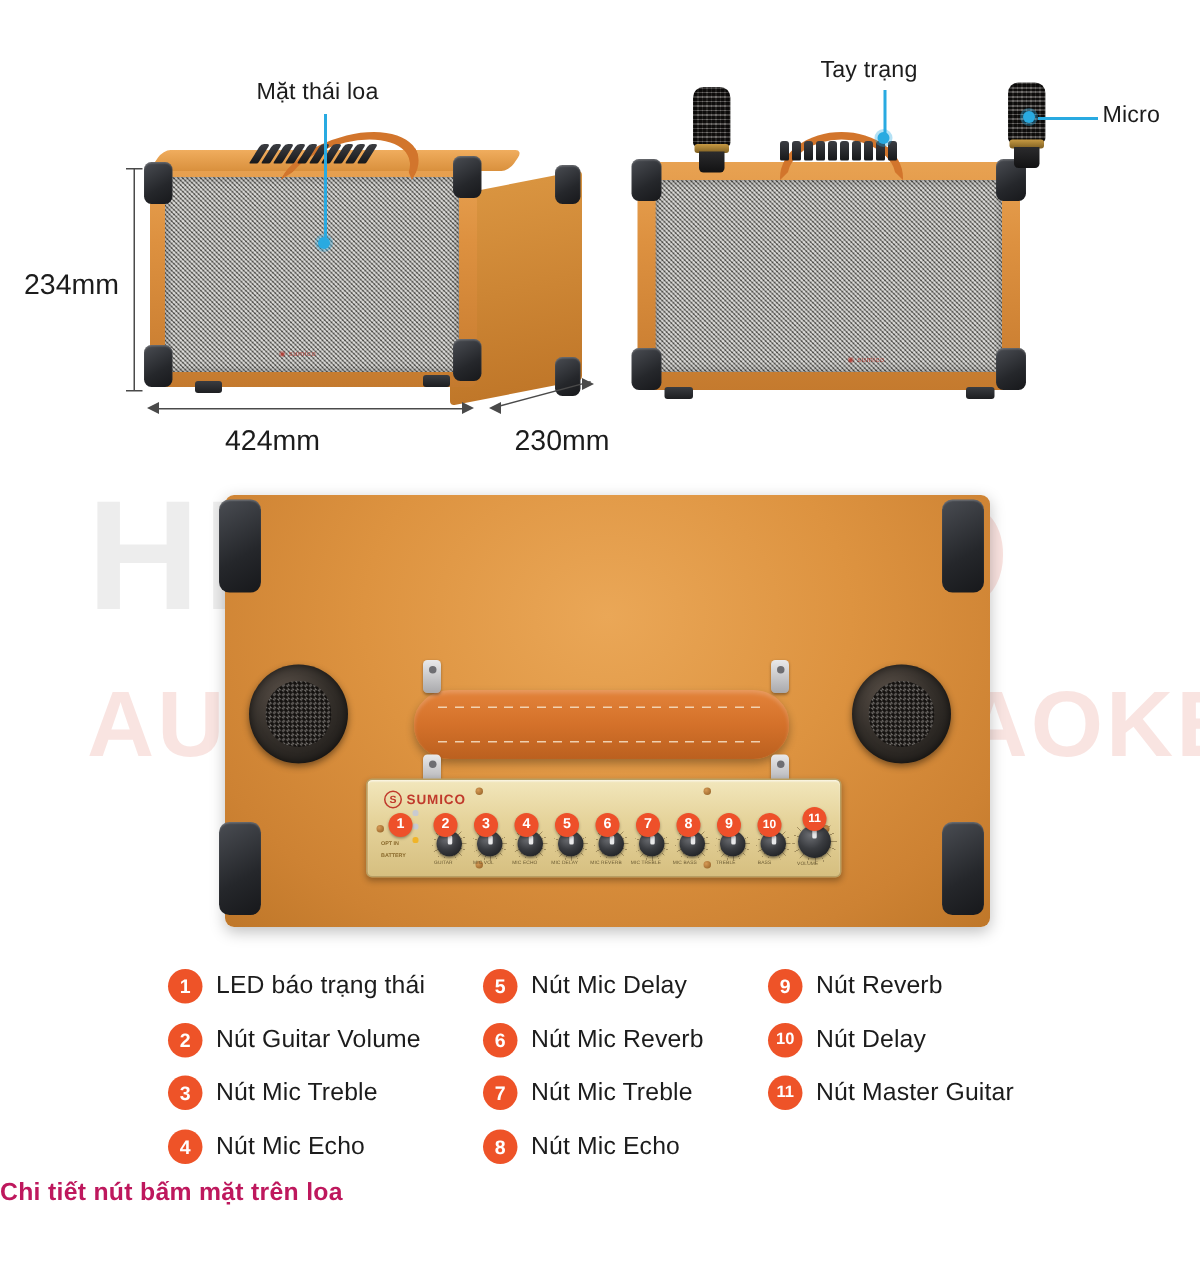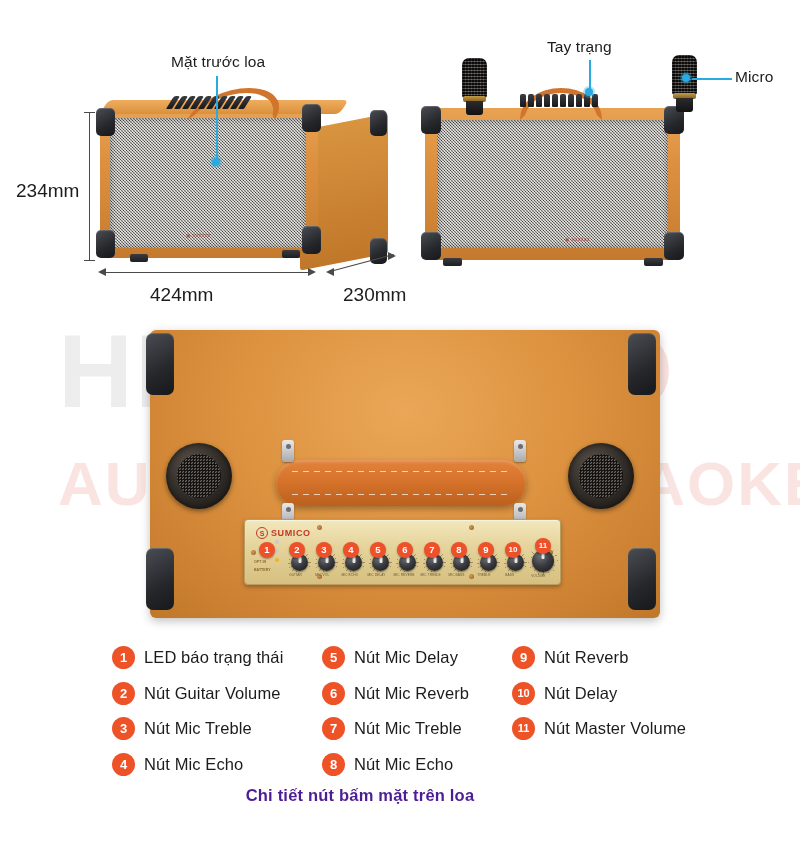--- a/index.html
+++ b/index.html
@@ -383,24 +383,24 @@
     font-size: 16.5px;
     color: #1c1c1c;
     white-space: nowrap;
     letter-spacing: .1px;
   }
 
   #caption {
     position: absolute;
     left: 0; top: 786px;
     width: 720px;
-    text-align: center;
+    text-align: left;
     font-size: 16.5px;
     font-weight: bold;
-    color: #4c1d95;
+    color: #be185d;
     letter-spacing: .2px;
   }
 </style>
 </head>
 <body>
 
 <div id="top-section">
 
   <div>
 
@@ -434,21 +434,21 @@
       <div class="mini-knob"></div>
       <div class="mini-knob"></div>
       <div class="mini-knob"></div>
       <div class="mini-knob"></div>
       <div class="mini-knob"></div>
       <div class="mini-knob"></div>
       <div class="mini-knob"></div>
     </div>
   </div>
 
-  <div class="callout-label" style="left:171px; top:53px;">Mặt trước loa</div>
+  <div class="callout-label" style="left:171px; top:53px;">Mặt thái loa</div>
   <div class="leader-v" style="left:216px; top:76px; height:86px;"></div>
   <div class="leader-dot" style="left:212px; top:158px;"></div>
 
   <div class="dim-text" style="left:16px; top:180px;">234mm</div>
   <div class="dim-line-v" style="left:89px; top:112px; height:148px;"></div>
   <div class="dim-line-h" style="left:84px; top:112px; width:11px;"></div>
   <div class="dim-line-h" style="left:84px; top:260px; width:11px;"></div>
 
   <div class="dim-text" style="left:150px; top:284px;">424mm</div>
   <div class="dim-line-h" style="left:104px; top:272px; width:208px;"></div>
@@ -657,18 +657,18 @@
     <div class="legend-item">
       <div class="legend-badge">9</div>
       <div class="legend-text">Nút Reverb</div>
     </div>
     <div class="legend-item">
       <div class="legend-badge two-digit">10</div>
       <div class="legend-text">Nút Delay</div>
     </div>
     <div class="legend-item">
       <div class="legend-badge two-digit">11</div>
-      <div class="legend-text">Nút Master Volume</div>
+      <div class="legend-text">Nút Master Guitar</div>
     </div>
   </div>
 </div>
 
 <div id="caption">Chi tiết nút bấm mặt trên loa</div>
 
 </body></html>

